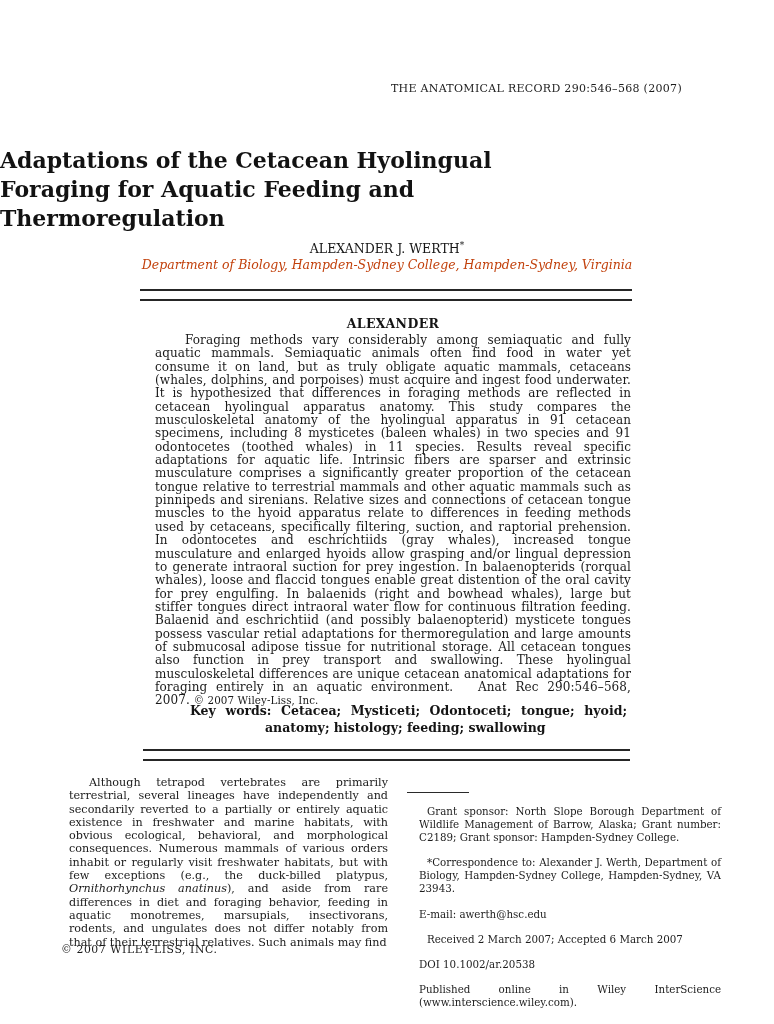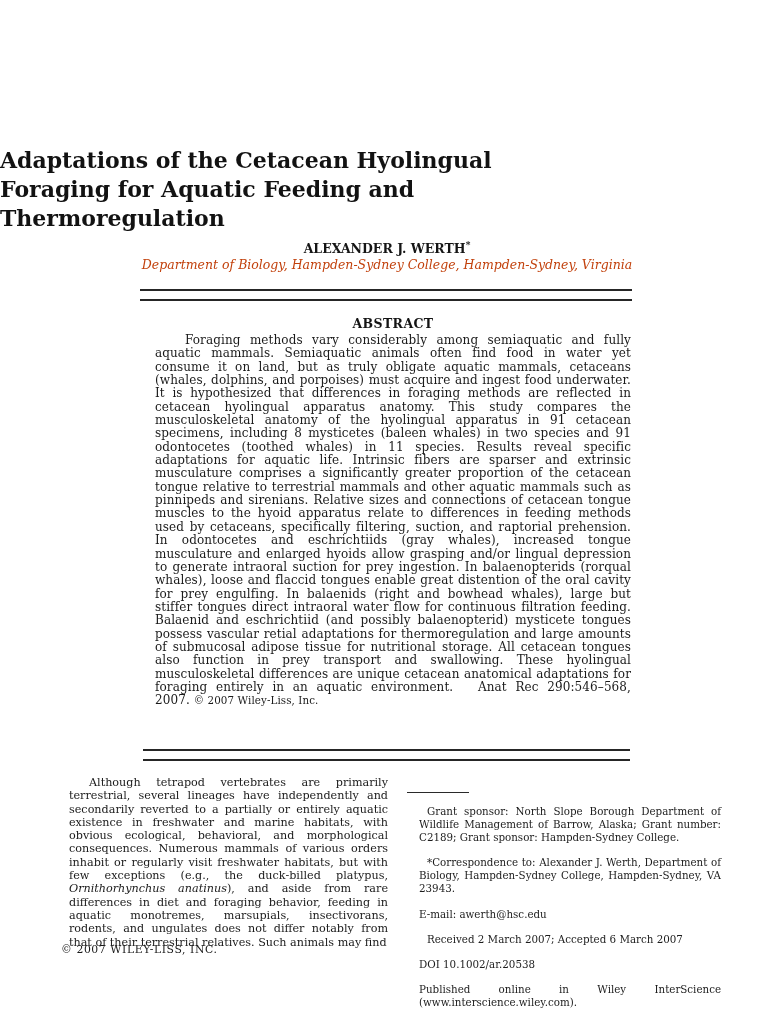--- a/index.html
+++ b/index.html
@@ -14,21 +14,21 @@
   .journal-header{
     position:absolute;top:82px;right:92px;
     font-size:11px;letter-spacing:0.3px;color:#1c1c1c;
   }
   .title{
     position:absolute;top:146px;left:0;width:774px;
     font-weight:bold;font-size:22px;line-height:29px;color:#121212;
   }
   .author{
     position:absolute;top:240px;left:0;width:774px;
-    text-align:center;font-weight:bold;font-size:12.5px;color:#151515;
+    text-align:center;font-weight:normal;font-size:12.5px;color:#151515;
   }
   .author sup{font-size:9px;}
   .affiliation{
     position:absolute;top:257px;left:0;width:774px;
     text-align:center;font-style:italic;font-size:12.5px;color:#c2410c;
   }
   .double-rule{
     position:absolute;height:8px;
     border-top:2px solid #262626;border-bottom:2px solid #262626;
   }
@@ -75,41 +75,43 @@
   .footer{
     position:absolute;top:943px;left:61px;
     font-size:10.8px;letter-spacing:0.6px;color:#1a1a1a;
   }
 </style>
 </head>
 <body>
 
 <div class="page">
 
+  <div class="journal-header">THE ANATOMICAL RECORD 290:546–568 (2007)</div>
 
   <div class="title">
     <div>Adaptations of the Cetacean Hyolingual</div>
     <div>Foraging for Aquatic Feeding and</div>
     <div>Thermoregulation</div>
   </div>
 
   <div class="author"><span>ALEXANDER J. WERTH</span><sup>*</sup></div>
 
   <div class="affiliation">Department of Biology, Hampden-Sydney College, Hampden-Sydney, Virginia</div>
 
   <div class="double-rule rule-top"></div>
 
-  <div class="abstract-heading">ABSTRACT</div>
+  <div class="abstract-heading">ALEXANDER</div>
 
   <div class="abstract-body"><span class="indent"></span><span>Foraging methods vary considerably among semiaquatic and fully aquatic mammals. Semiaquatic animals often find food in water yet consume it on land, but as truly obligate aquatic mammals, cetaceans (whales, dolphins, and porpoises) must acquire and ingest food underwater. It is hypothesized that differences in foraging methods are reflected in cetacean hyolingual apparatus anatomy. This study compares the musculoskeletal anatomy of the hyolingual apparatus in 91 cetacean specimens, including 8 mysticetes (baleen whales) in two species and 91 odontocetes (toothed whales) in 11 species. Results reveal specific adaptations for aquatic life. Intrinsic fibers are sparser and extrinsic musculature comprises a significantly greater proportion of the cetacean tongue relative to terrestrial mammals and other aquatic mammals such as pinnipeds and sirenians. Relative sizes and connections of cetacean tongue muscles to the hyoid apparatus relate to differences in feeding methods used by cetaceans, specifically filtering, suction, and raptorial prehension. In odontocetes and eschrichtiids (gray whales), increased tongue musculature and enlarged hyoids allow grasping and/or lingual depression to generate intraoral suction for prey ingestion. In balaenopterids (rorqual whales), loose and flaccid tongues enable great distention of the oral cavity for prey engulfing. In balaenids (right and bowhead whales), large but stiffer tongues direct intraoral water flow for continuous filtration feeding. Balaenid and eschrichtiid (and possibly balaenopterid) mysticete tongues possess vascular retial adaptations for thermoregulation and large amounts of submucosal adipose tissue for nutritional storage. All cetacean tongues also function in prey transport and swallowing. These hyolingual musculoskeletal differences are unique cetacean anatomical adaptations for foraging entirely in an aquatic environment.</span>
     <span class="cite-italic">Anat Rec</span>
     <span>290:546–568, 2007.</span>
     <span class="cite-copy">© 2007 Wiley-Liss, Inc.</span>
   </div>
 
+  <div class="keywords"><span>Key words:</span> <span>Cetacea; Mysticeti; Odontoceti; tongue; hyoid; anatomy; histology; feeding; swallowing</span></div>
 
   <div class="double-rule rule-bottom"></div>
 
   <div class="columns">
 
     <div class="col-left">
       <p class="body-par"><span>Although tetrapod vertebrates are primarily terrestrial, several lineages have independently and secondarily reverted to a partially or entirely aquatic existence in freshwater and marine habitats, with obvious ecological, behavioral, and morphological consequences. Numerous mammals of various orders inhabit or regularly visit freshwater habitats, but with few exceptions (e.g., the duck-billed platypus, </span><span class="ital">Ornithorhynchus anatinus</span><span>), and aside from rare differences in diet and foraging behavior, feeding in aquatic monotremes, marsupials, insectivorans, rodents, and ungulates does not differ notably from that of their terrestrial relatives. Such animals may find</span></p>
     </div>
 
     <div class="col-right">

